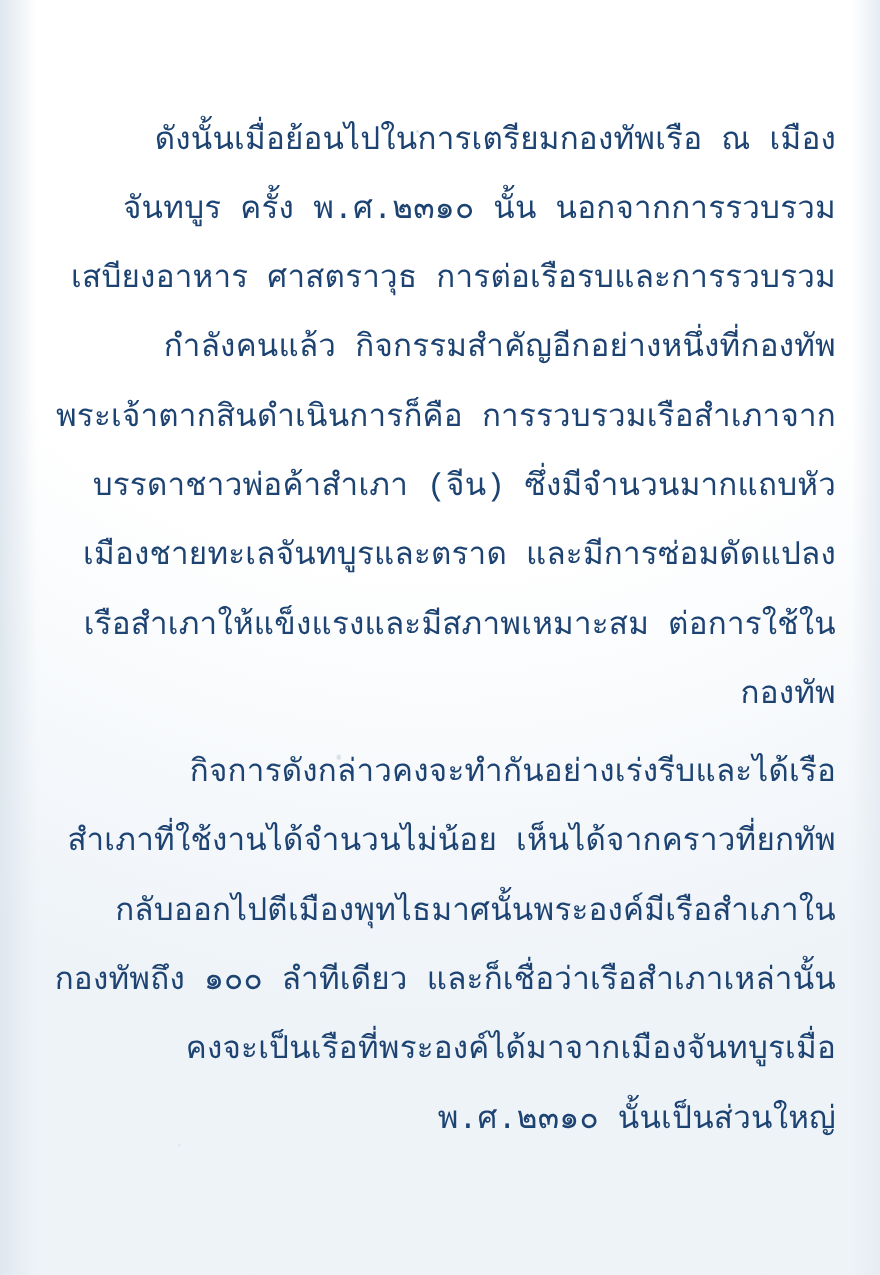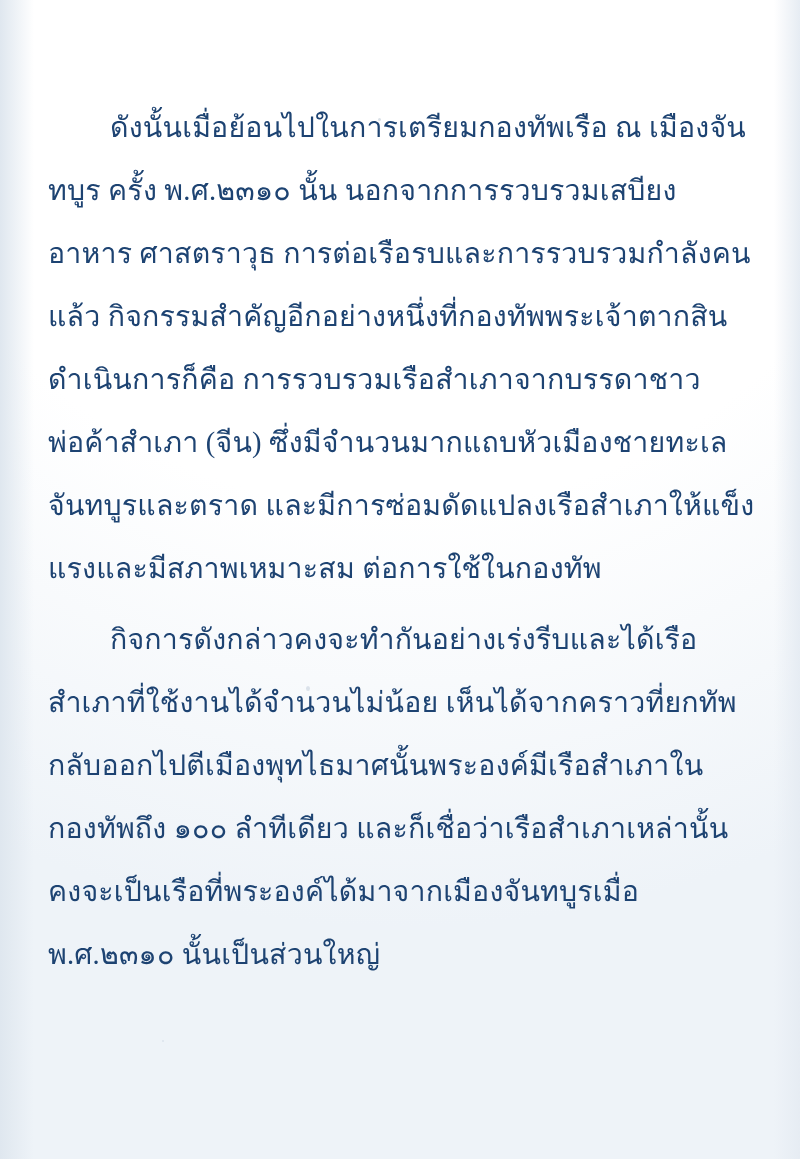--- a/index.html
+++ b/index.html
@@ -38,25 +38,25 @@
     width: 26px;
     background: linear-gradient(270deg, #e6ecf3 0%, rgba(255,255,255,0) 100%);
     pointer-events: none;
   }
   .text-block {
     position: absolute;
     left: 48px;
     top: 96px;
     width: 712px;
     color: #1b3f6e;
-    font-family: Liberation Serif, serif;
+    font-family: Liberation Mono, monospace;
     font-size: 28.5px;
     line-height: 63px;
     letter-spacing: 0.2px;
-    text-align: left;
+    text-align: right;
     text-rendering: optimizeLegibility;
   }
   .para {
     margin: 0;
     padding: 0;
     color: #1d4372;
   }
   .para + .para {
     margin-top: 8px;
   }

